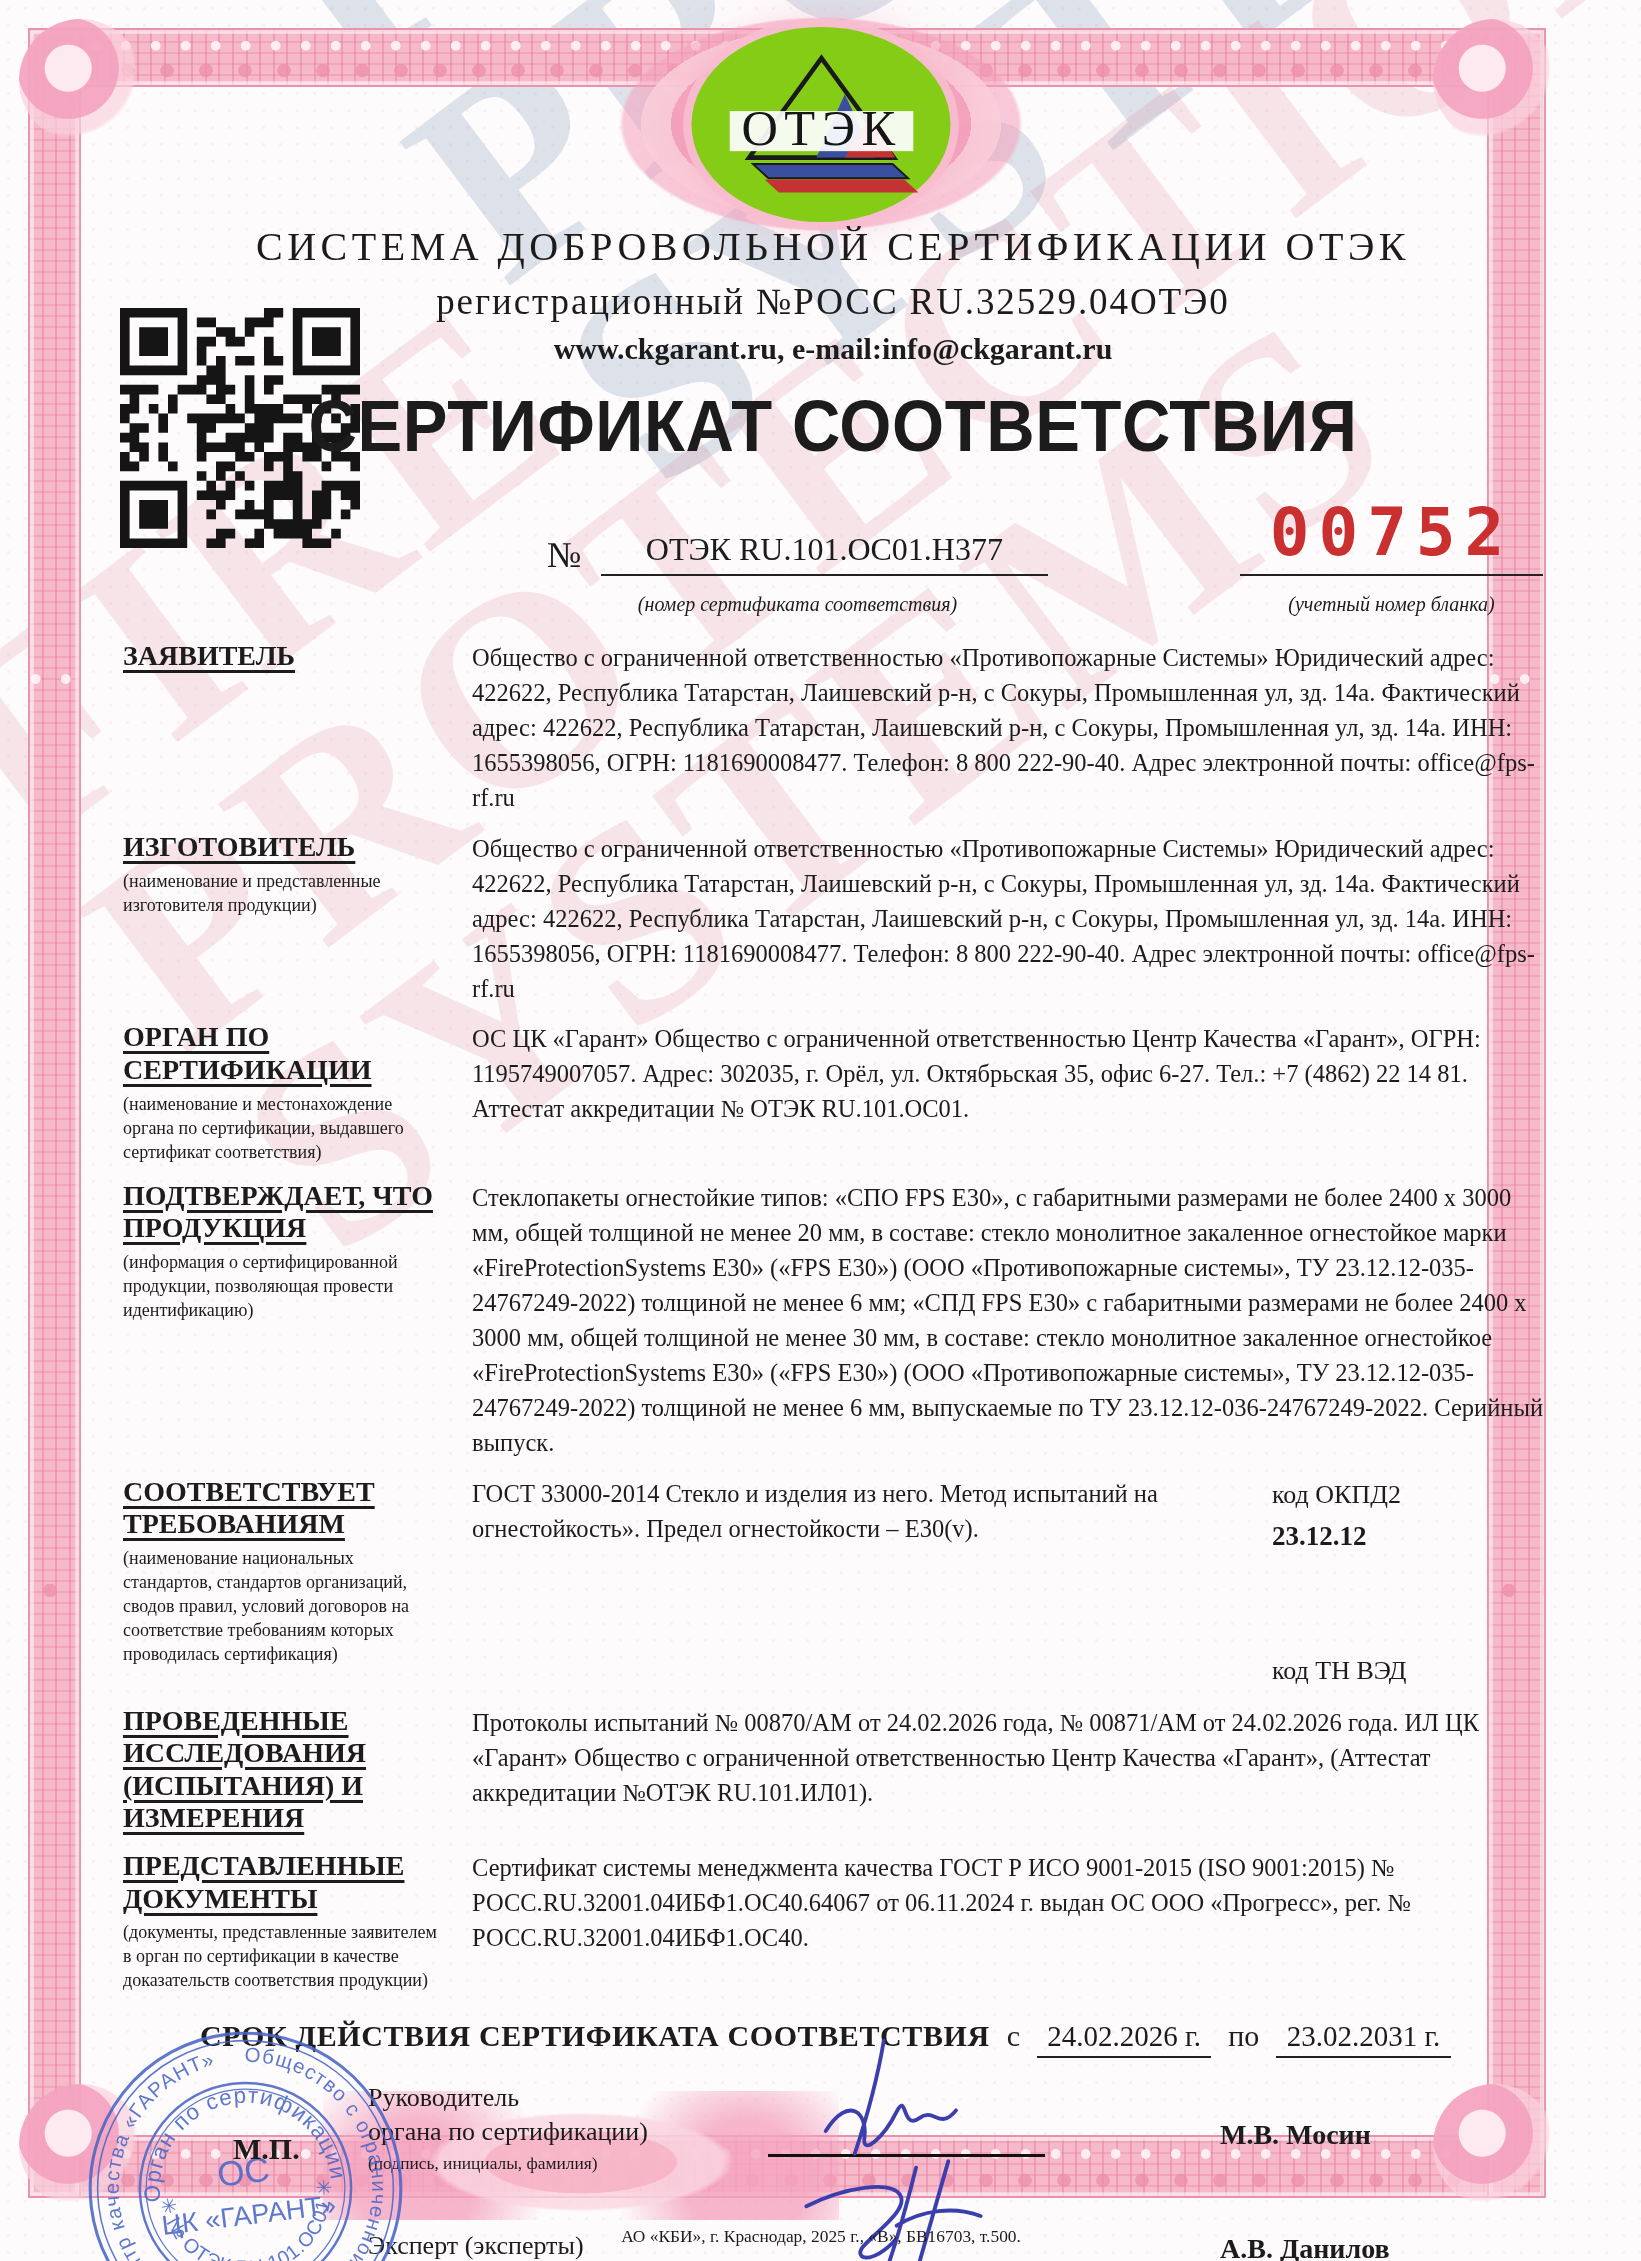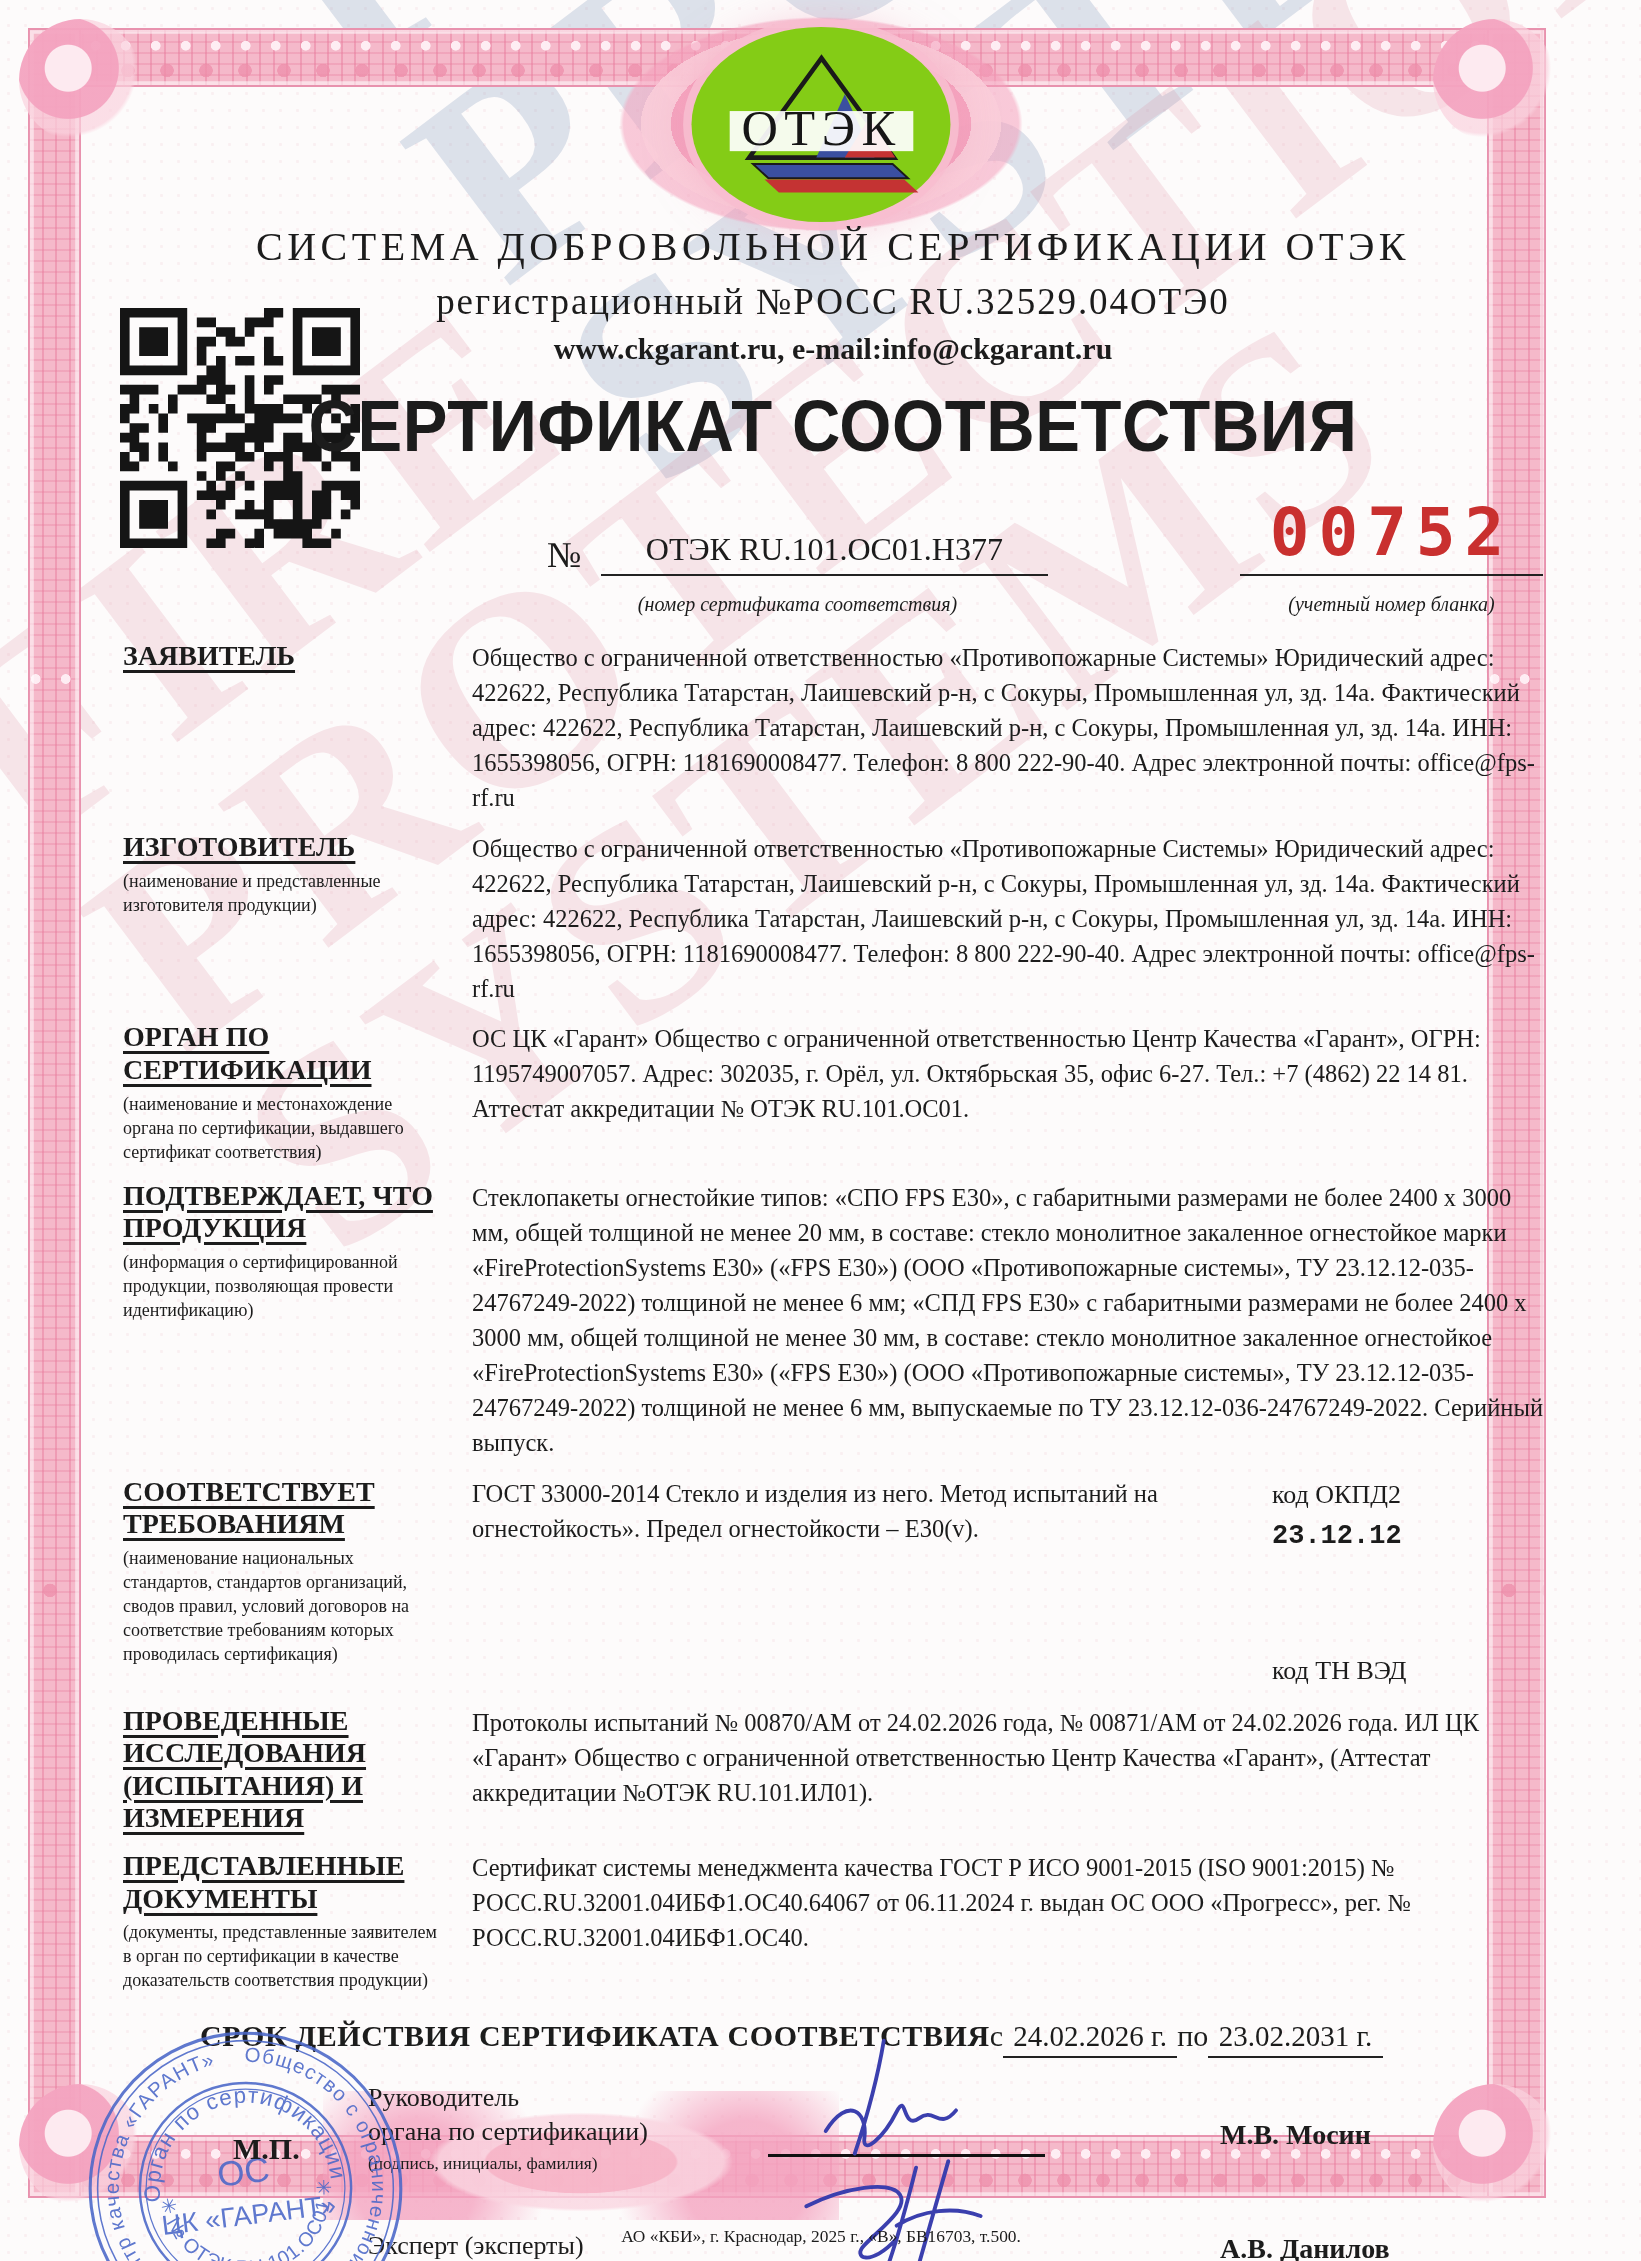--- a/index.html
+++ b/index.html
@@ -67,24 +67,24 @@
   .rows{margin-top:17px;}
   .row{display:flex;gap:26px;padding:7.7px 0;}
   .lbl{width:323px;flex:none;}
   .lbl .cap{font-weight:700;font-size:28px;line-height:1.16;text-decoration:underline;
     text-decoration-thickness:2.6px;text-underline-offset:4.5px;}
   .lbl .sub{font-size:18px;line-height:1.33;margin-top:6.5px;}
   .bod{flex:1;font-size:24.5px;line-height:1.43;}
   .complies-flex{display:flex;}
   .c-text{flex:1;padding-right:26px;}
   .c-codes{width:271px;font-size:26px;}
-  .c-codes .code-val{font-weight:700;font-size:27px;margin-top:3.9px;font-family:Liberation Mono, monospace;}
+  .c-codes .code-val{font-weight:700;font-size:27px;margin-top:3.9px;}
   .c-codes .tnved{margin-top:97px;}
   
-  .validity{margin-top:18px;padding-left:77px;font-size:30px;display:flex;align-items:baseline;}
+  .validity{margin-top:18px;padding-left:77px;font-size:30px;display:flex;align-items:baseline;gap:17px;}
   .validity .vt{font-weight:700;letter-spacing:0.6px;}
   .validity .date{font-size:29px;border-bottom:2.6px solid #222;padding:0 10.3px 2.6px;font-weight:400;}
   .sign-wrap{position:relative;margin-top:19.4px;min-height:303px;}
   .stamp{position:absolute;left:-39px;top:-50px;width:323px;height:323px;z-index:5;
     transform:rotate(-7deg);opacity:.88;}
   .mp{position:absolute;left:110px;top:55px;z-index:6;font-weight:700;font-size:30px;}
   .sig-rows{margin-left:245px;}
   .sig-row{display:grid;grid-template-columns:361px 1fr 323px;align-items:end;margin-bottom:17px;}
   .sig-lab{font-size:26px;line-height:1.3;}
   .sig-cap{font-size:17.4px;margin-top:3.9px;}

